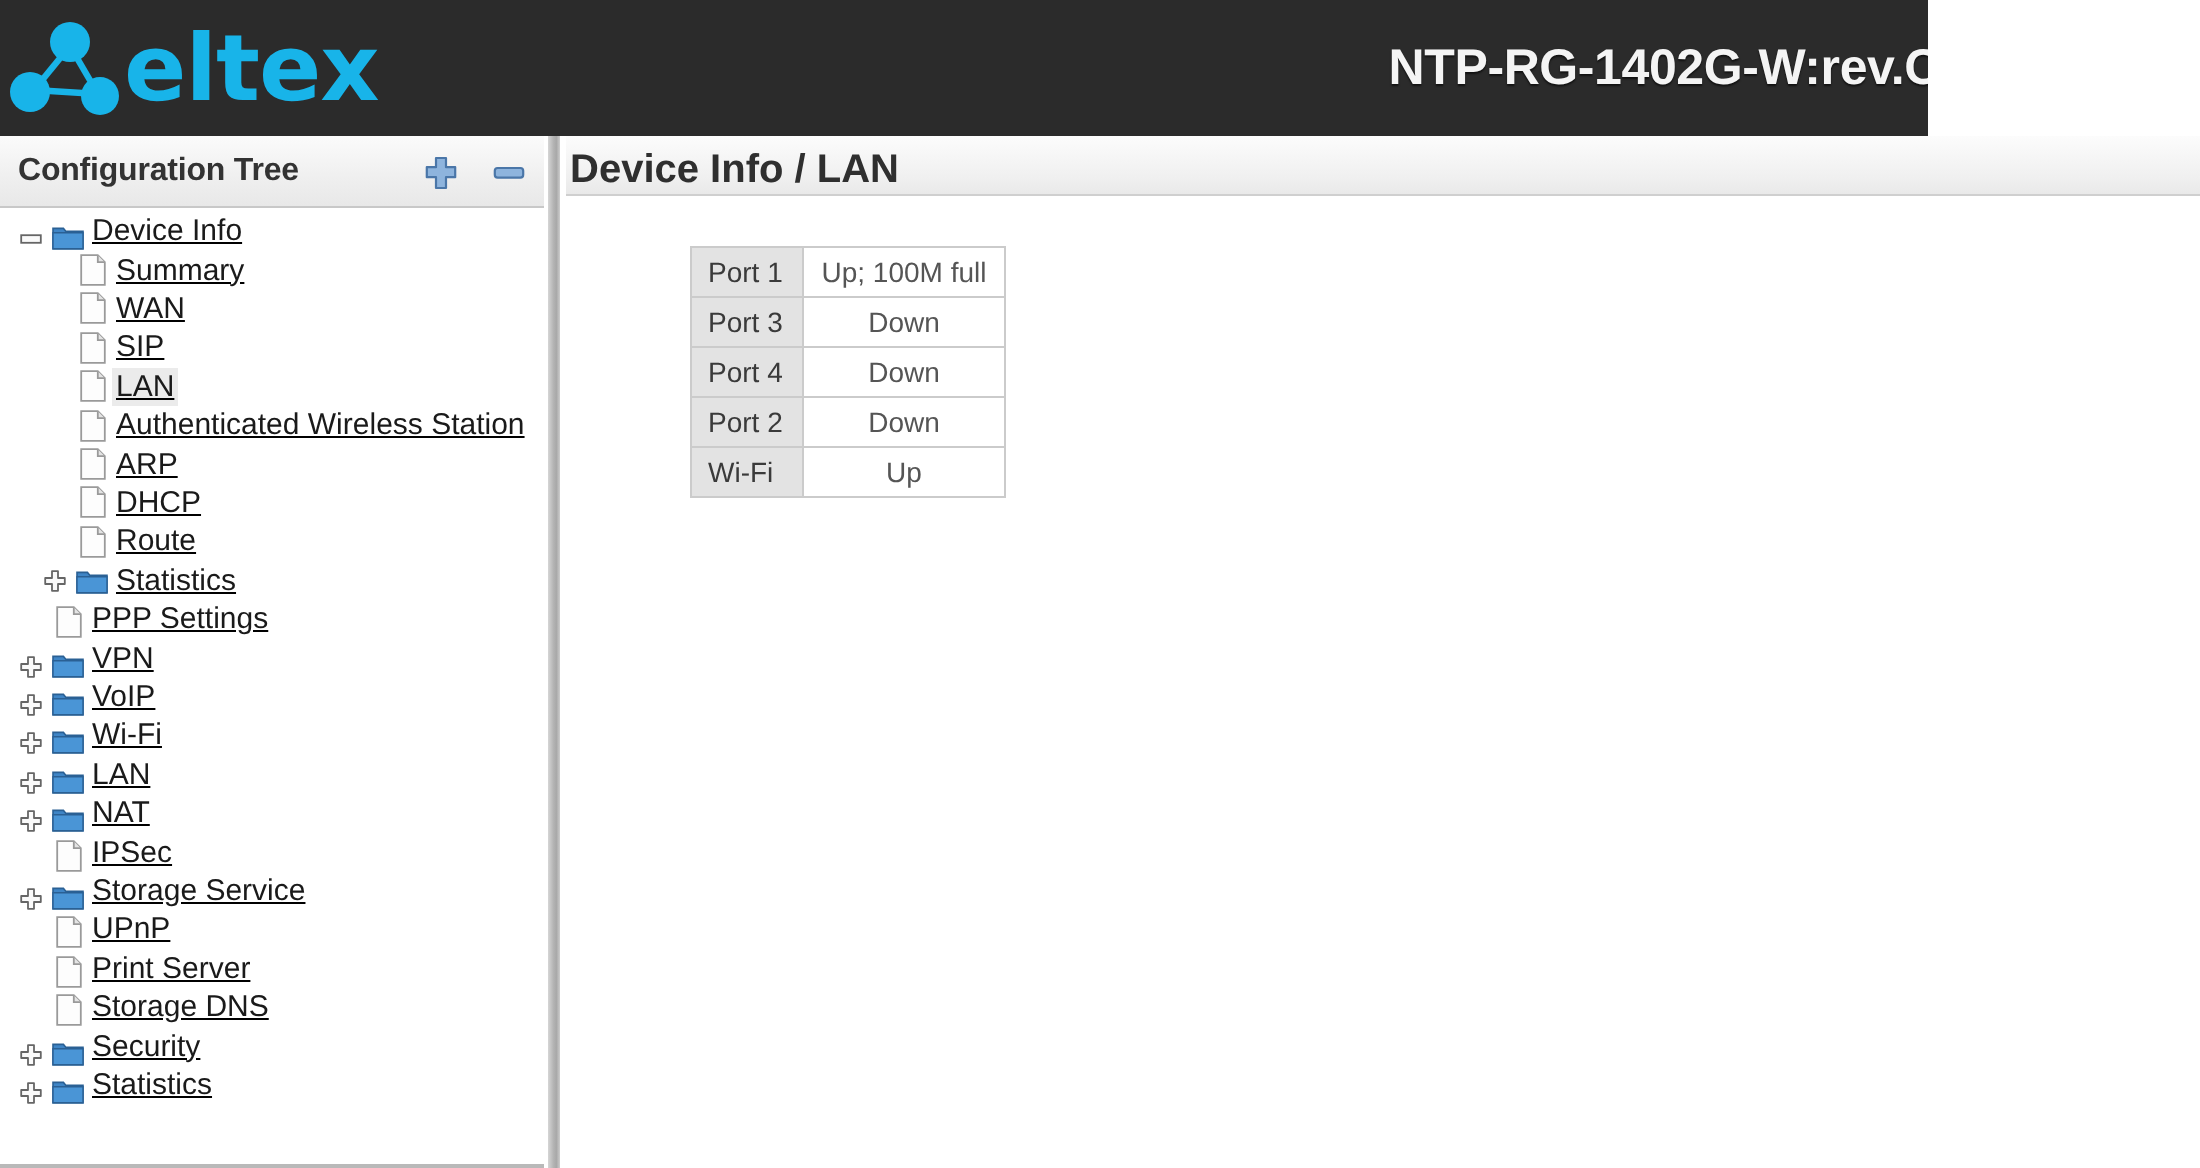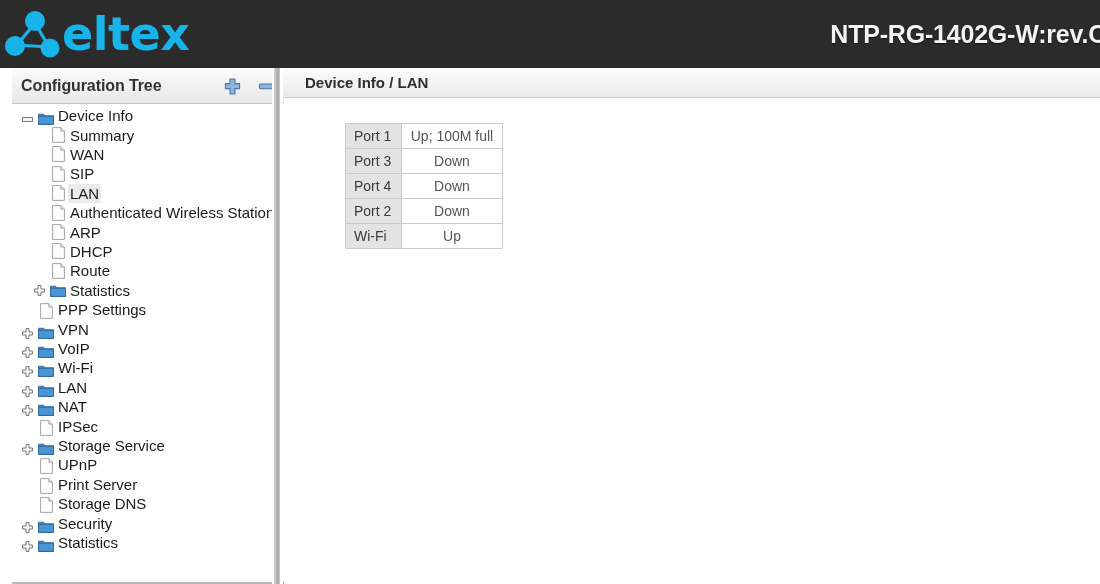--- a/index.html
+++ b/index.html
@@ -12,21 +12,21 @@
     height: 584px;
     overflow: hidden;
     font-family: "Liberation Sans", sans-serif;
     position: relative;
   }
 
   
   #header {
     position: absolute;
     left: 0; top: 0;
-    width: 1100px;
+    width: 964px;
     height: 68px;
     background: #2b2b2b;
     overflow: hidden;
   }
   #logo-wrap {
     position: absolute;
     left: 4px; top: 6px;
     height: 56px;
     display: flex;
     align-items: center;
@@ -67,28 +67,29 @@
     color: #eeeeee;
     white-space: nowrap;
     z-index: 1;
     pointer-events: none;
     line-height: 1;
   }
 
   
   #sidebar {
     position: absolute;
-    left: 12px; top: 68px;
+    left: 0; top: 68px;
     width: 272px;
     height: 516px;
     background: #ffffff;
     z-index: 3;
     overflow: hidden;
     border-bottom: 2px solid #b9b9b9;
     box-sizing: border-box;
+    text-decoration: underline;
   }
   #sidebar-header {
     position: relative;
     height: 36px;
     background: linear-gradient(to bottom, #fbfbfb 0%, #efefef 60%, #e8e8e8 100%);
     border-bottom: 1px solid #c8c8c8;
     box-sizing: border-box;
   }
   #sidebar-title {
     position: absolute;
@@ -175,22 +176,22 @@
   }
   #breadcrumb-bar {
     position: relative;
     height: 30px;
     background: linear-gradient(to bottom, #fcfcfc 0%, #f0f0f0 70%, #e9e9e9 100%);
     border-bottom: 1px solid #cfcfcf;
     box-sizing: border-box;
   }
   #breadcrumb {
     position: absolute;
-    left: 22px; top: 6px;
-    font-size: 15px;
+    left: 2px; top: 6px;
+    font-size: 20px;
     font-weight: bold;
     color: #2f2f2f;
   }
 
   #lan-table-wrap {
     position: absolute;
     left: 62px;
     top: 55px;
     z-index: 2;
   }

